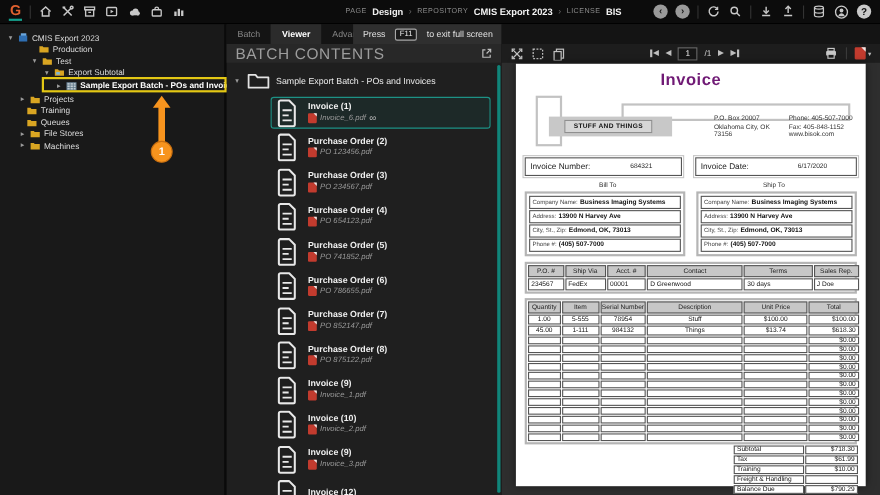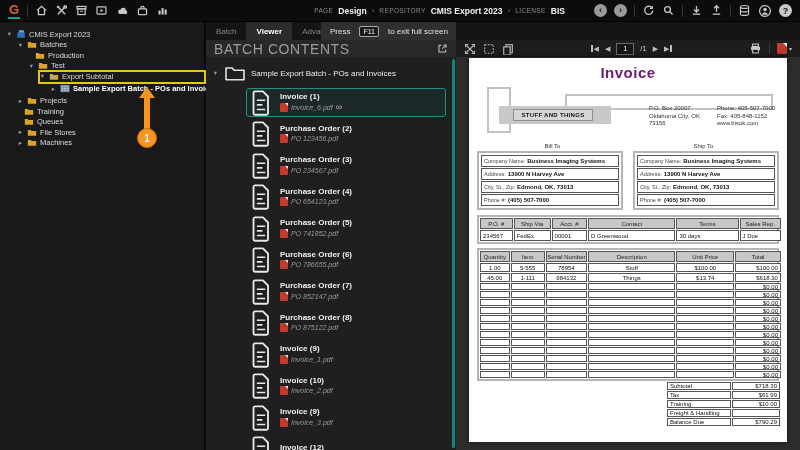--- a/index.html
+++ b/index.html
@@ -252,29 +252,20 @@
     <div class="tree-row" style="padding-left:6px;">
       <span class="caret">▾</span>
       <span class="ic">
           <svg width="10" height="10" viewBox="0 0 12 12">
             <rect x="3.5" y="1.5" width="6" height="3.5" fill="#6aa7dd"></rect>
             <rect x="1.5" y="4" width="9" height="6.5" fill="#2f6fb3"></rect>
           </svg>
         </span>
       <span class="tree-label">CMIS Export 2023</span>
     </div>
-    <div class="tree-row" style="padding-left:17px;">
-      <span class="caret">▾</span>
-      <span class="ic">
-          <svg width="10" height="9" viewBox="0 0 12 10">
-            <path d="M1 2h3.5l1 1.2H11v5.8H1z" fill="#d9a522"></path>
-          </svg>
-        </span>
-      <span class="tree-label">Batches</span>
-    </div>
     <div class="tree-row" style="padding-left:35px;">
       <span class="ic">
           <svg width="10" height="9" viewBox="0 0 12 10">
             <path d="M1 2h3.5l1 1.2H11v5.8H1z" fill="#d9a522"></path>
           </svg>
         </span>
       <span class="tree-label">Production</span>
     </div>
     <div class="tree-row" style="padding-left:28px;">
       <span class="caret">▾</span>
@@ -634,20 +625,30 @@
             <div>Oklahoma City, OK</div>
             <div>73156</div>
           </div>
           <div class="addr-col addr2">
             <div>Phone: 405-507-7000</div>
             <div>Fax: 405-848-1152</div>
             <div>www.bisok.com</div>
           </div>
         </div>
 
+        <div class="numrow">
+          <div class="numbox n1">
+            <span class="lab">Invoice Number:</span>
+            <span class="val">684321</span>
+          </div>
+          <div class="numbox n2">
+            <span class="lab">Invoice Date:</span>
+            <span class="val">6/17/2020</span>
+          </div>
+        </div>
 
         <div class="bs-heads">
           <div>Bill To</div>
           <div>Ship To</div>
         </div>
         <div class="bs-row-wrap">
           <div class="bs-box">
             <div class="bs-field">
                 <span class="bs-lab">Company Name:</span>
                 <span class="bs-val">Business Imaging Systems</span>

